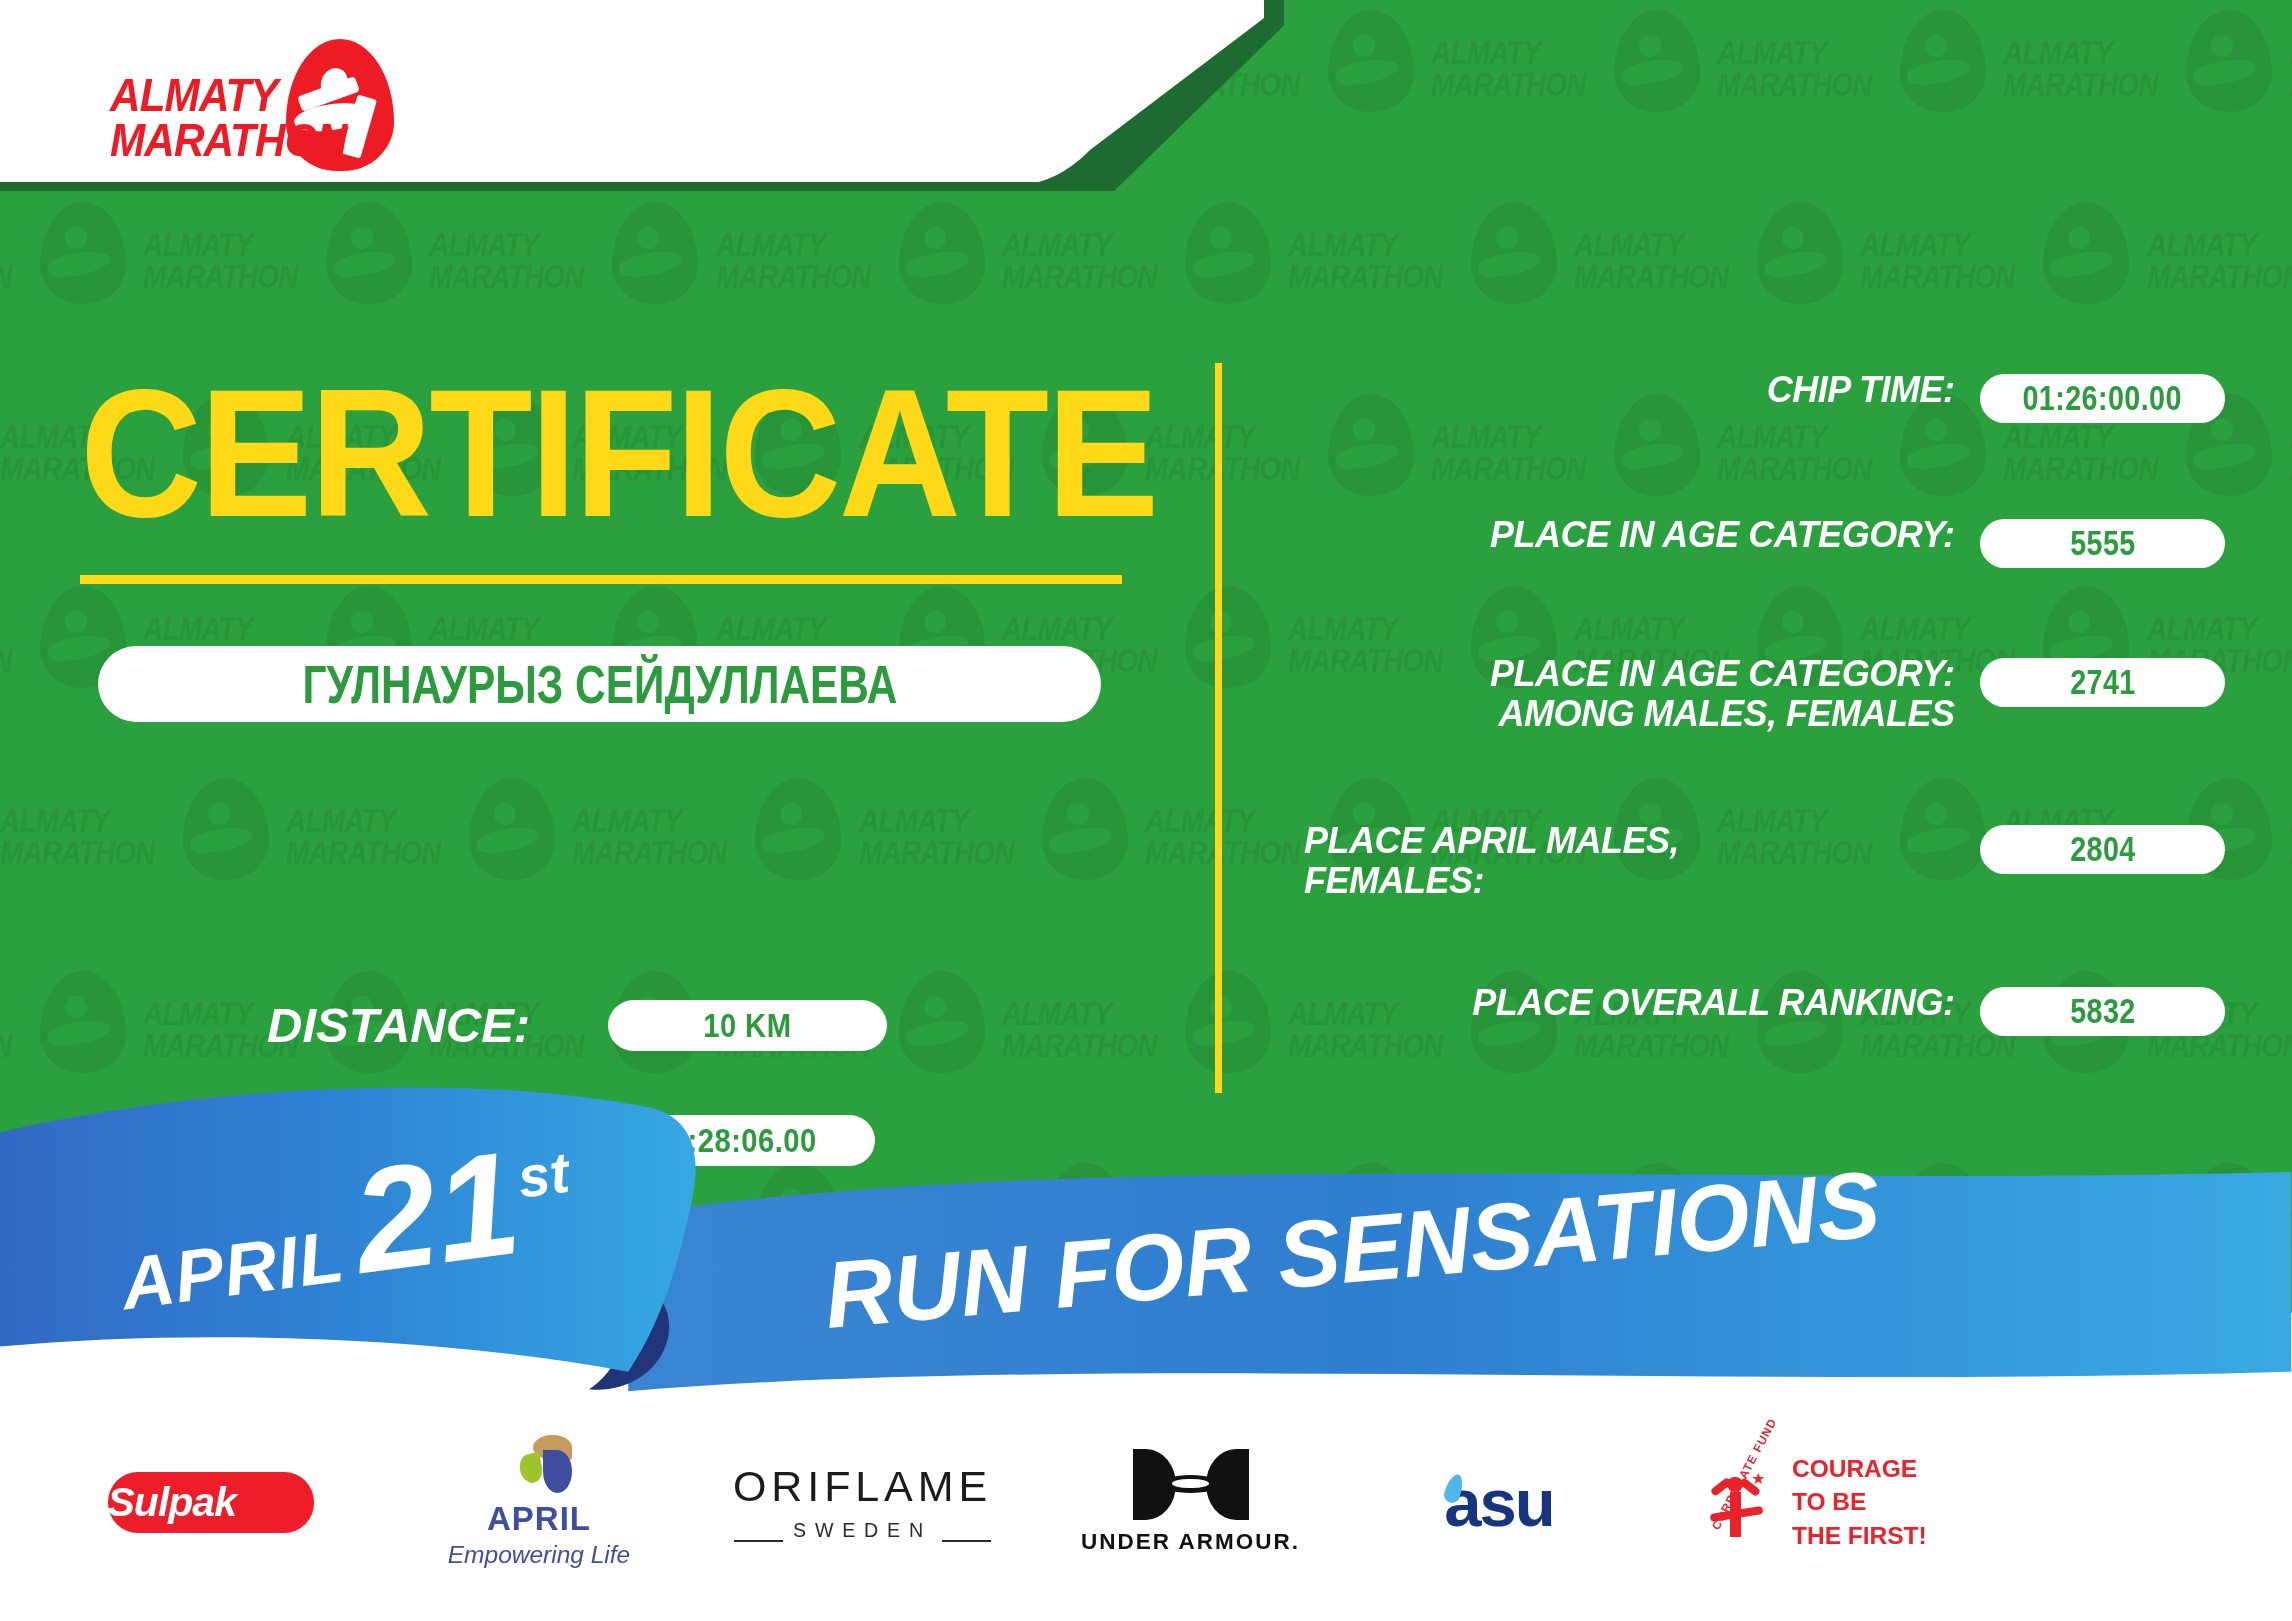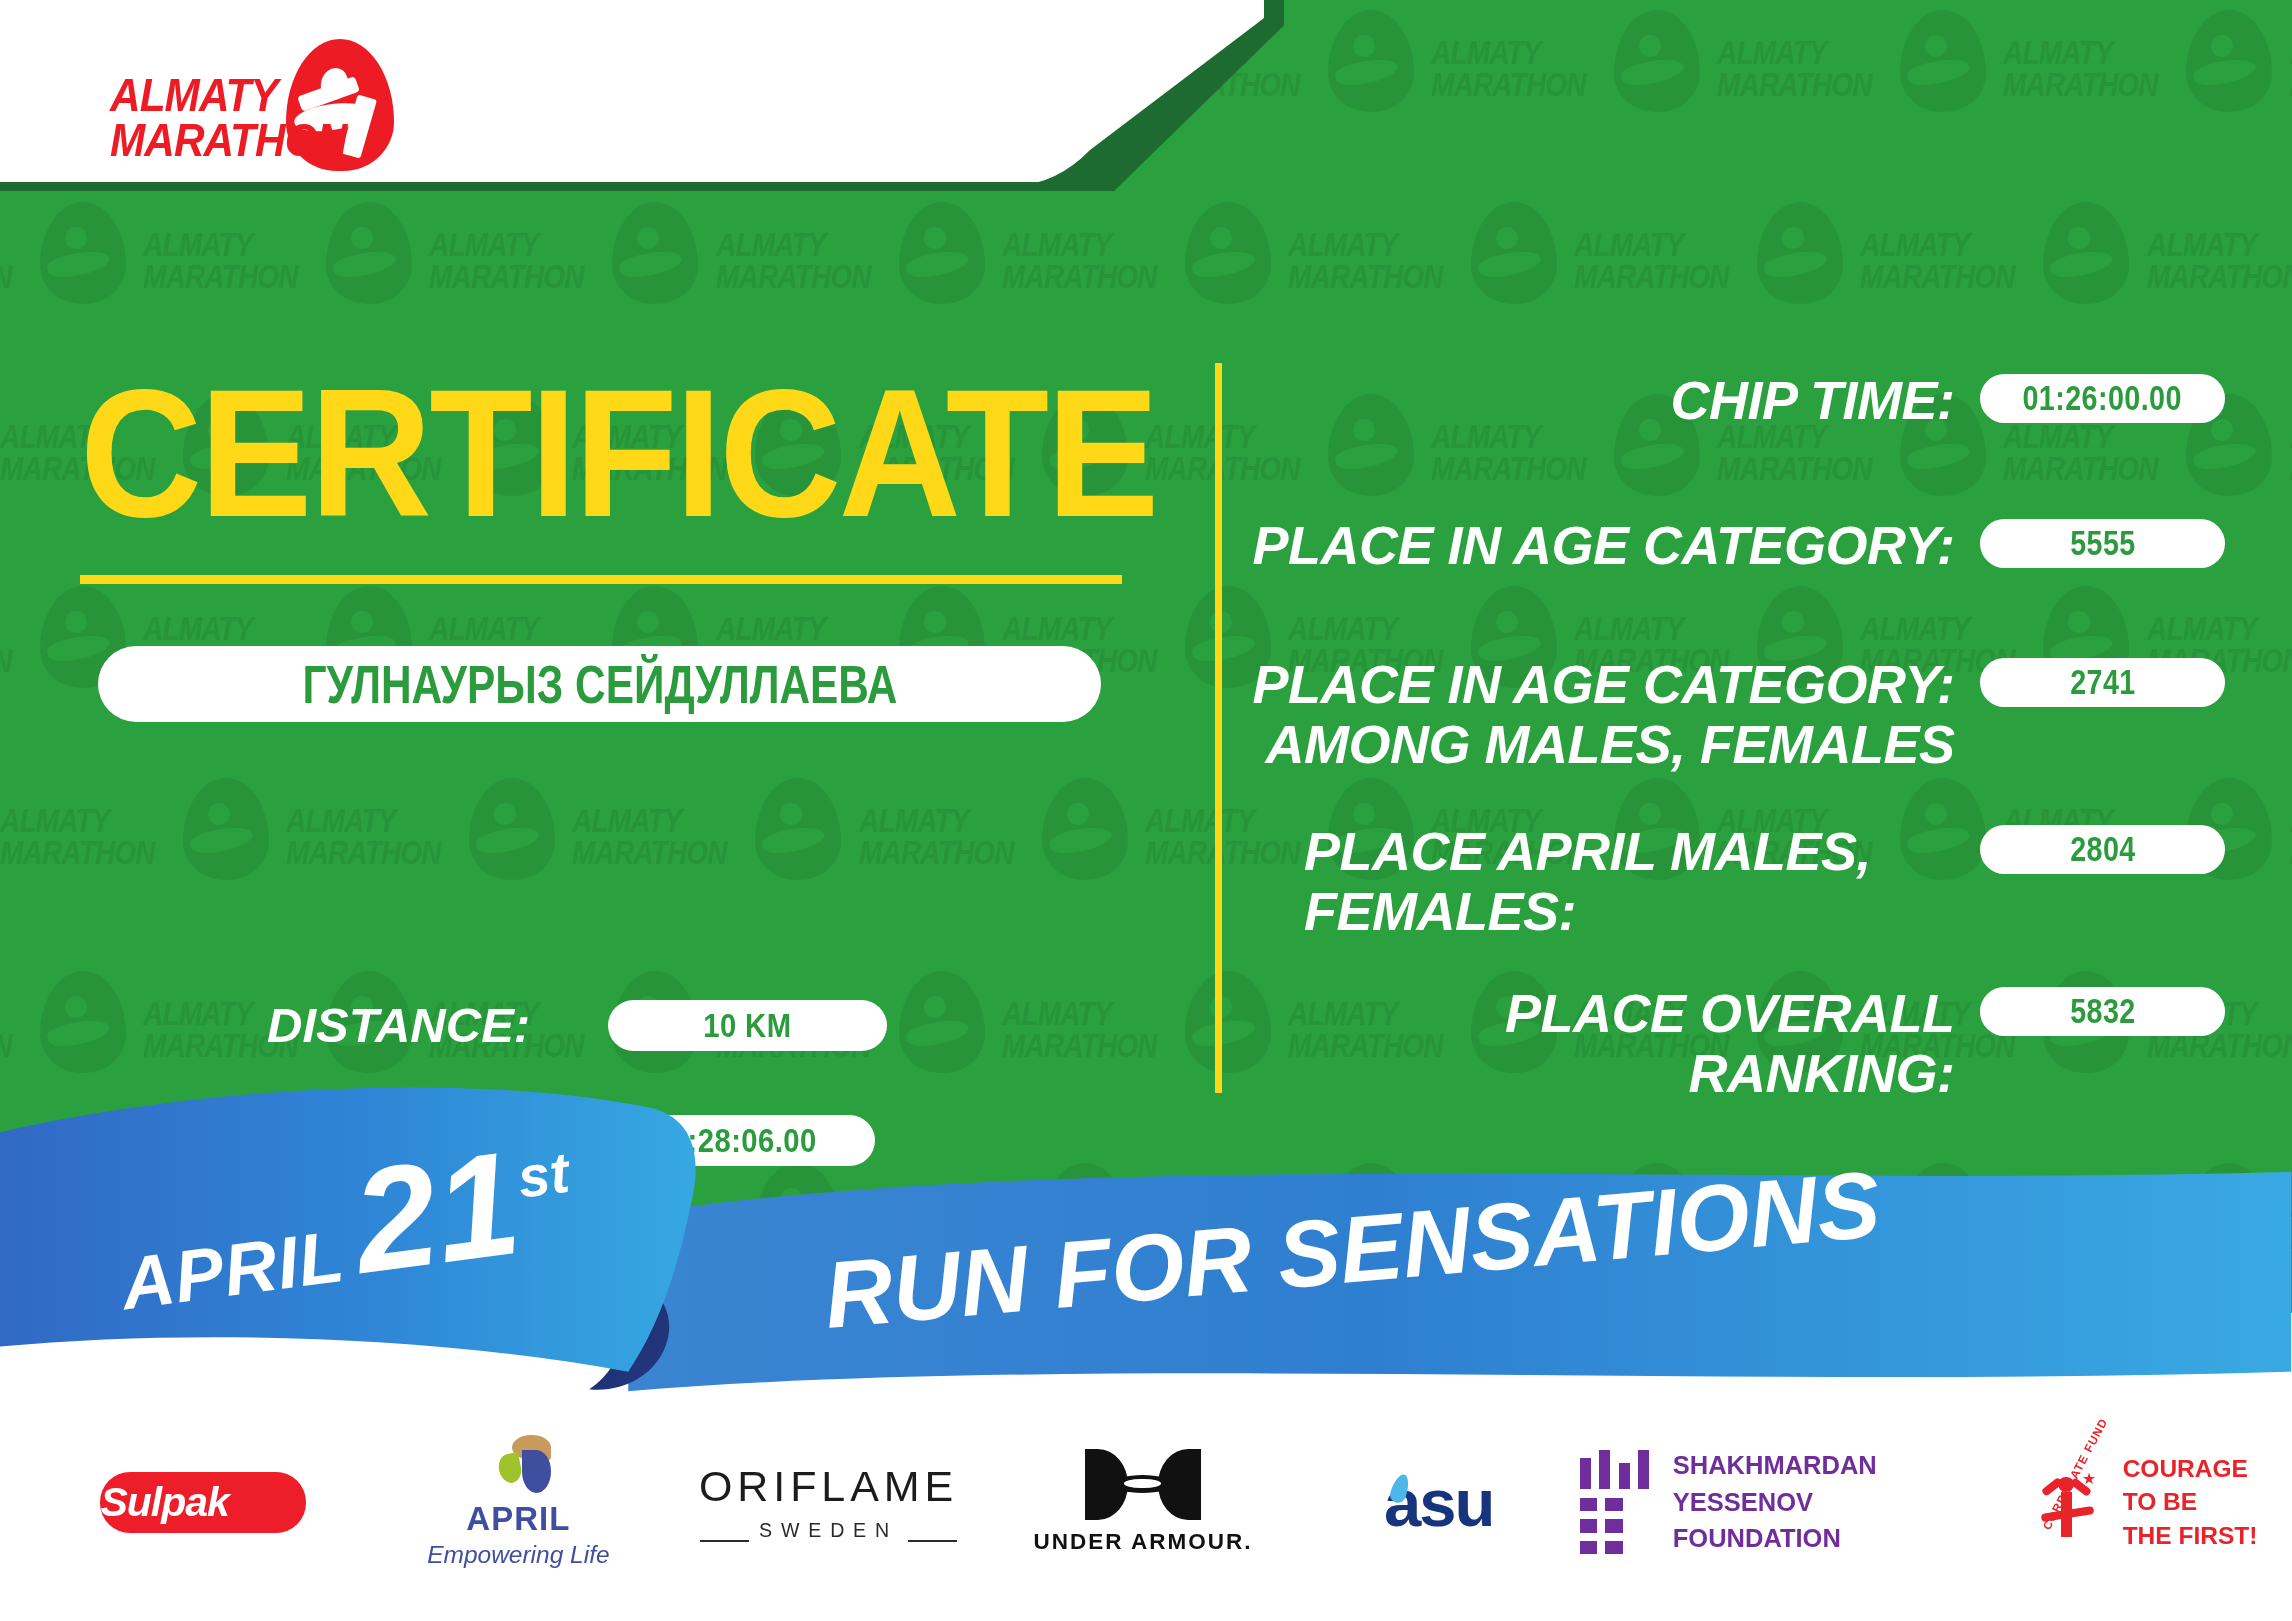--- a/index.html
+++ b/index.html
@@ -165,21 +165,21 @@
 
   
   .stats{position:absolute;z-index:5;left:1245px;top:370px;width:980px;}
   .stat-row{
     position:absolute;left:0;width:980px;
     display:flex;align-items:flex-start;
   }
   .stat-label{
     flex:1;text-align:right;padding-right:25.5px;
     color:#ffffff;font-style:italic;font-weight:bold;
-    font-size:54px;line-height:1.12;letter-spacing:-0.5px;
+    font-size:36px;line-height:1.12;letter-spacing:-0.5px;
     white-space:pre-line;
   }
   .stat-label.leftal{text-align:left;padding-left:59px;padding-right:0;}
   .stat-pill{
     width:245px;height:49px;flex:none;
     background:#ffffff;border-radius:24.5px;
     display:flex;align-items:center;justify-content:center;
     margin-top:3.9px;
   }
   .stat-pill span{
@@ -845,46 +845,20 @@
         <span class="ua-hole"></span>
       </div>
       <div class="ua-name">UNDER ARMOUR.</div>
     </div>
 
     <div class="sp" id="sp-asu">
       <div class="asu-text">asu</div>
       <div class="asu-drop"></div>
     </div>
 
-    <div class="sp" id="sp-shk">
-      <div class="shk-mark">
-        <div class="shk-bars">
-          <i style="height:31px"></i>
-            <i style="height:39px"></i>
-            <i style="height:25.5px"></i>
-            <i style="height:39px"></i>
-        </div>
-        <div class="shk-grid">
-          <u>
-              <i></i>
-              <i></i>
-            </u>
-            <u>
-              <i></i>
-              <i></i>
-            </u>
-            <u>
-              <i></i>
-              <i></i>
-            </u>
-        </div>
-      </div>
-      <div class="shk-name">SHAKHMARDAN YESSENOV
-FOUNDATION</div>
-    </div>
 
     <div class="sp" id="sp-courage">
       <div class="crg-mark">
         <div class="crg-ring"></div>
         <div class="crg-circ-text">CORPORATE FUND</div>
         <span class="crg-star">★</span>
         <span class="crg-fig-head"></span>
         <span class="crg-fig-arm1"></span>
         <span class="crg-fig-arm2"></span>
         <span class="crg-fig-body"></span>

